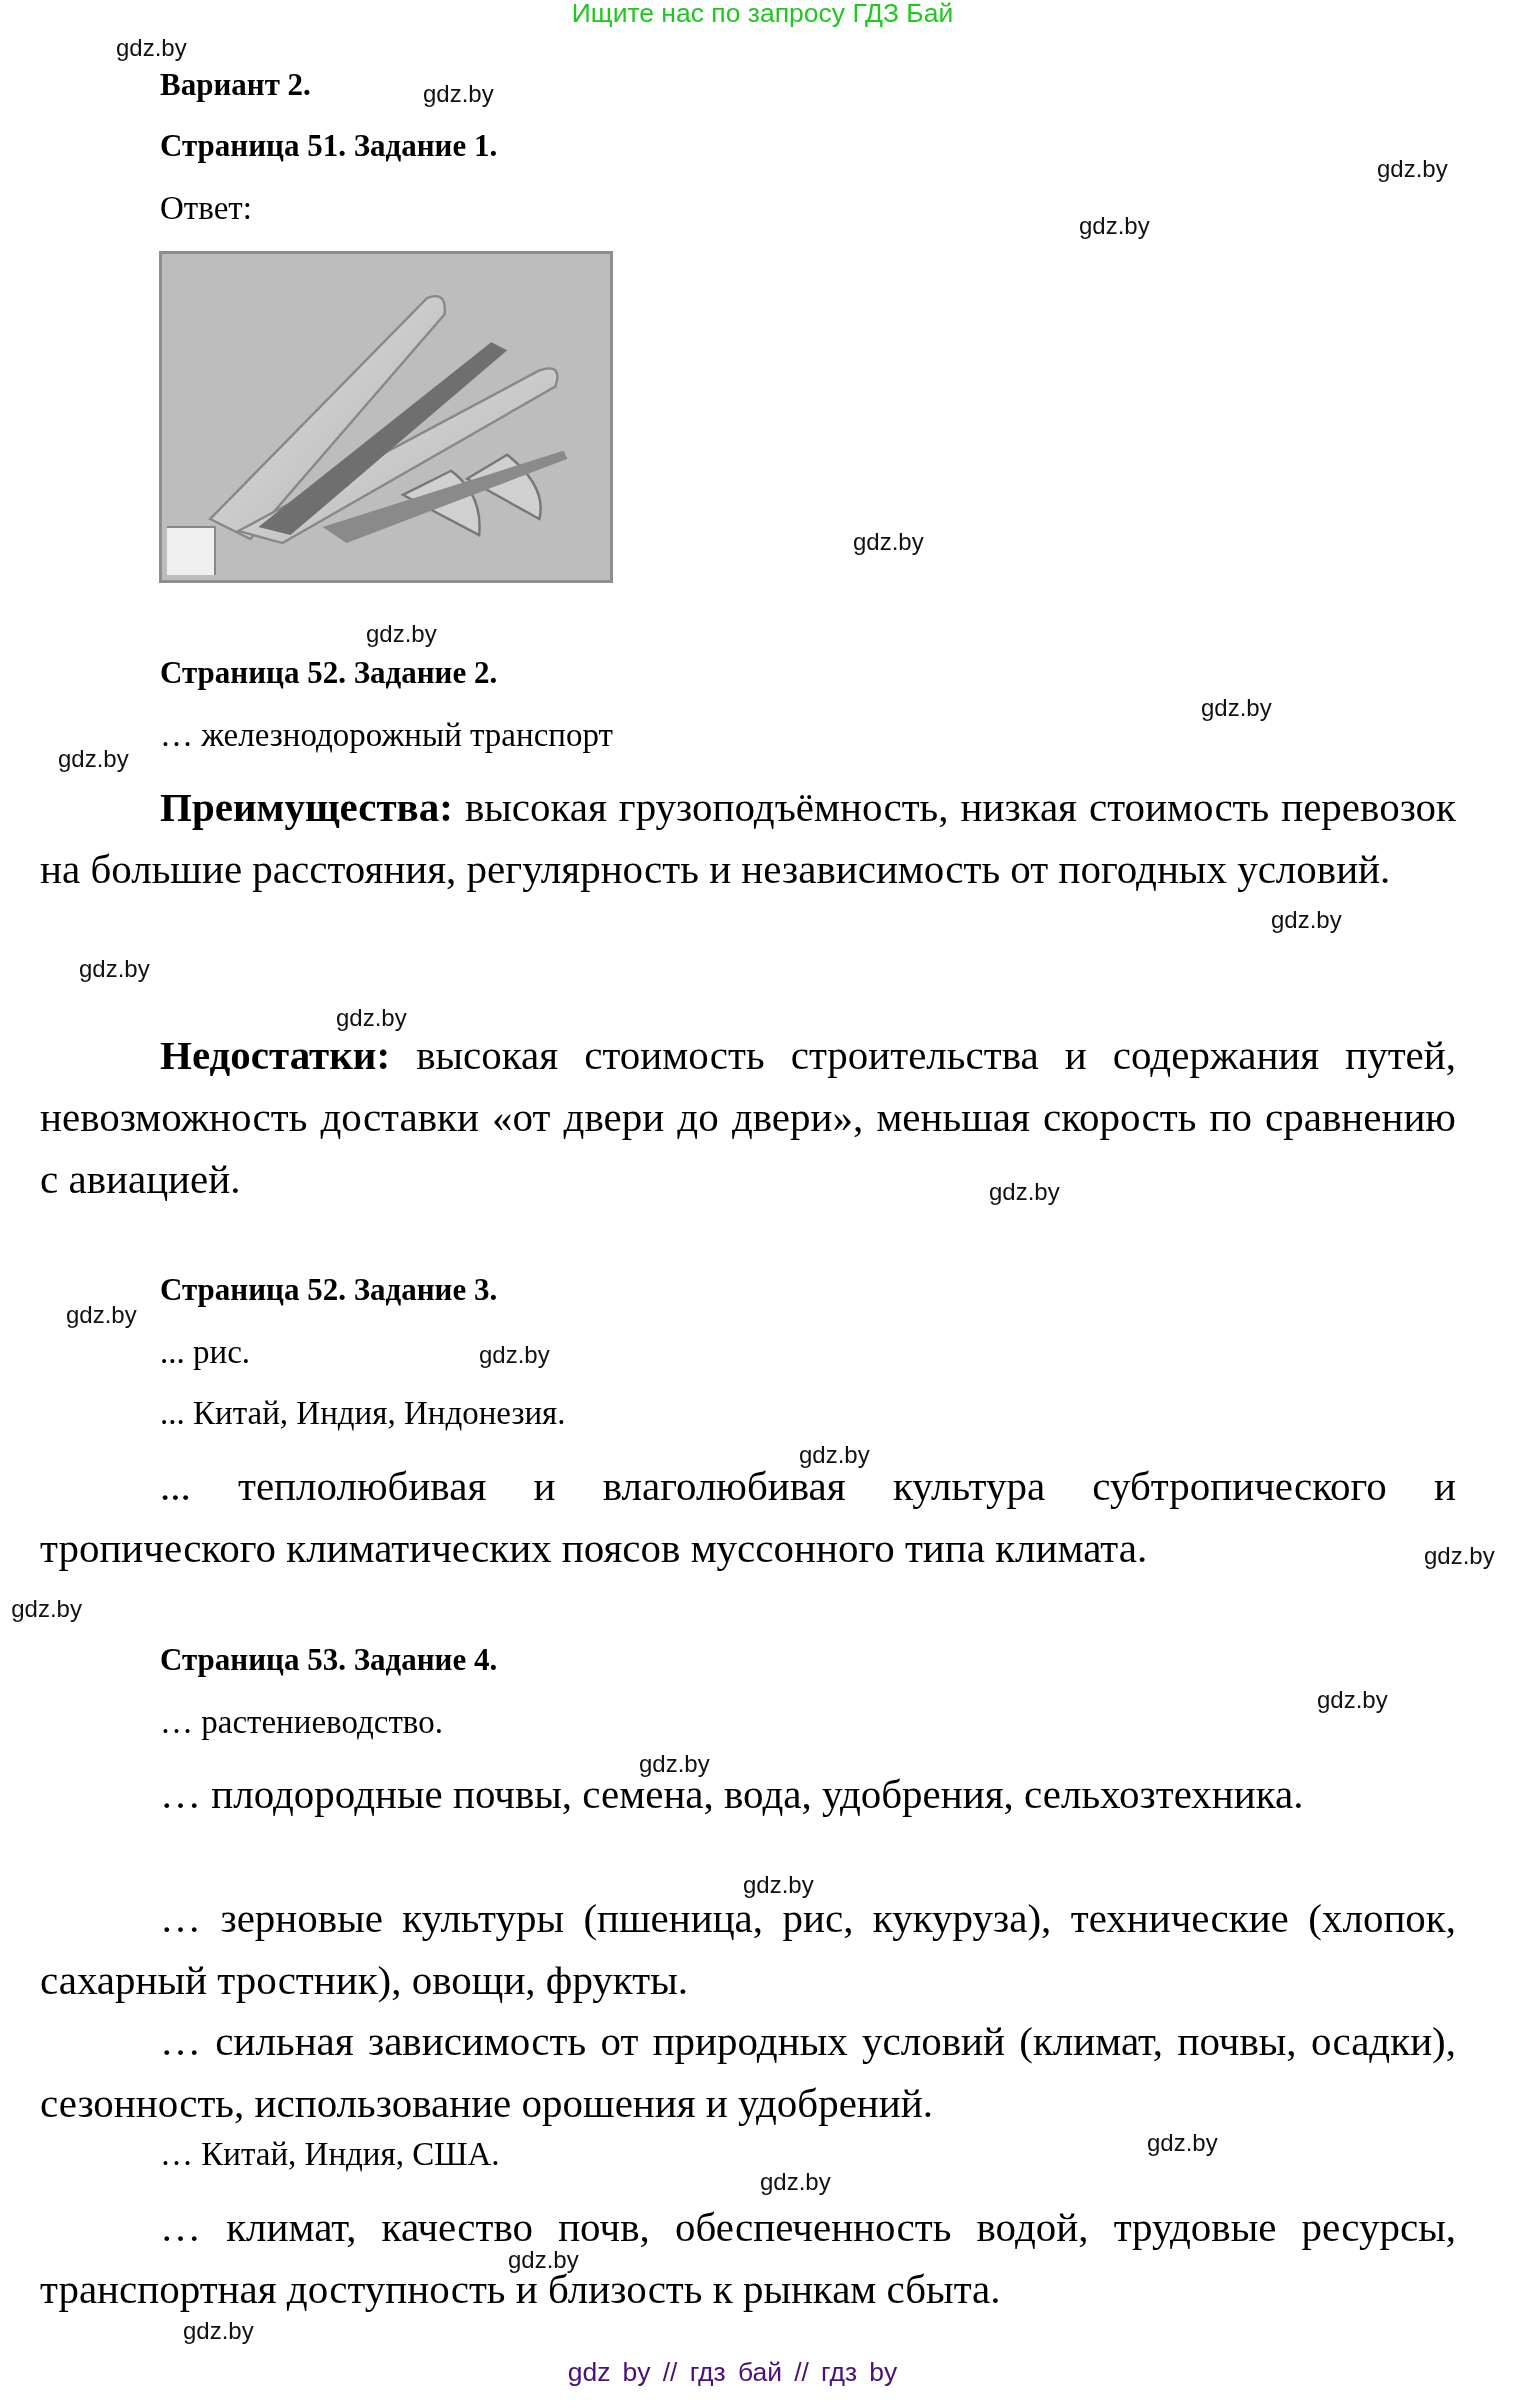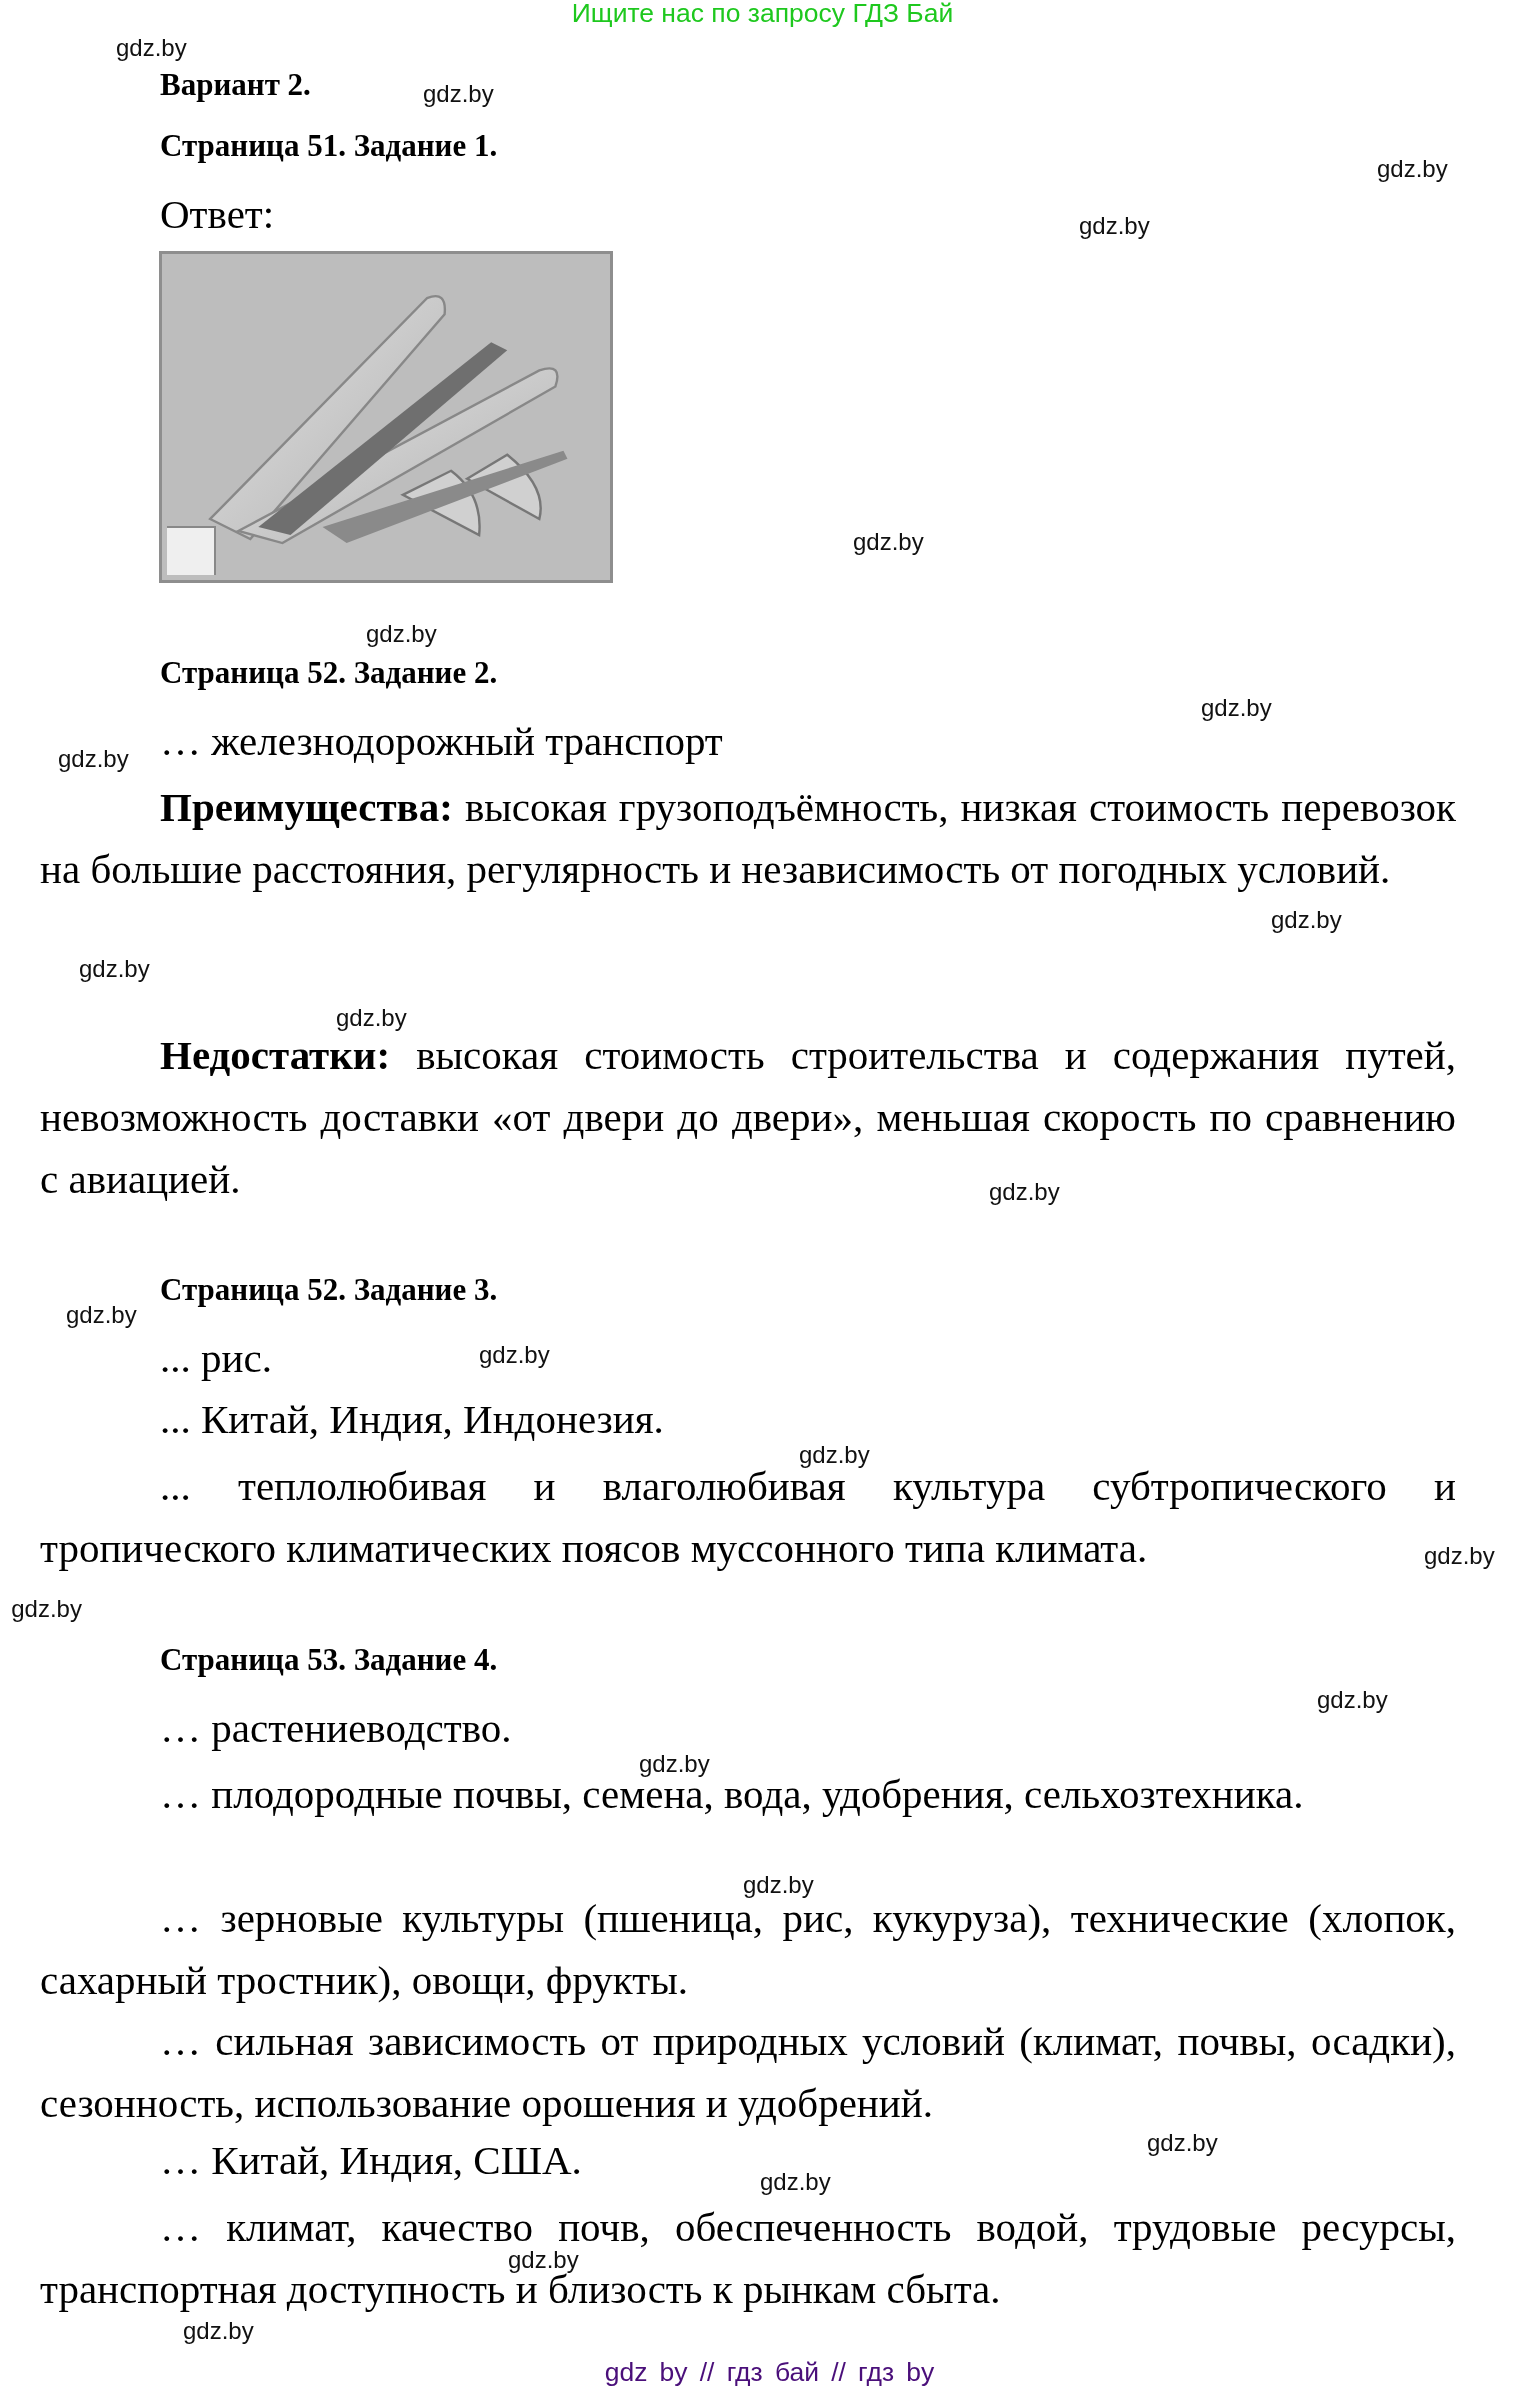--- a/index.html
+++ b/index.html
@@ -1,21 +1,21 @@
 <!DOCTYPE html>
 <html style="font-size:13px"><head>
 <meta charset="utf-8">
 <style>
   html, body { margin:0; padding:0; background:#ffffff; }
   body { width:1525px; height:2401px; position:relative; overflow:hidden; font-family:"Liberation Serif", serif; color:#000; }
   .hdr { position:absolute; top:-1.6px; left:0; width:1525px; text-align:center; font-family:"Liberation Sans", sans-serif; font-size:26.5px; color:#1ec81e; }
-  .ftr { position:absolute; top:2357px; left:0; width:1465px; text-align:center; font-family:"Liberation Sans", sans-serif; font-size:26.5px; color:#4a0f7a; word-spacing:4.8px;padding-left:37px; }
+  .ftr { position:absolute; top:2357px; left:0; width:1465px; text-align:center; font-family:"Liberation Sans", sans-serif; font-size:26.5px; color:#4a0f7a; word-spacing:4.8px; }
   .wm { position:absolute; font-family:"Liberation Sans", sans-serif; font-size:24px; color:#111; }
   .h { position:absolute; left:160px; font-weight:bold; font-size:31px; white-space:nowrap; }
-  .t { position:absolute; font-size:41px; white-space:nowrap; }
+  .t { position:absolute; font-size:33px; white-space:nowrap; }
   .para { position:absolute; left:40px; width:1416px; font-size:41px; line-height:62px; text-align:justify; }
   .para .first { display:inline-block; width:120px; }
   .photo { position:absolute; left:159px; top:251px; width:454px; height:332px; background:#bdbdbd; border:3.2px solid #8e8e8e; box-sizing:border-box; overflow:hidden; }
   .photo .sq { position:absolute; left:4.8px; bottom:4.8px; width:47px; height:47px; background:#efefef; border-right:2.4px solid #888; border-top:2.4px solid #888; }
   .photo svg { position:absolute; left:0; top:0; }
 </style>
 </head>
 <body>
 
 <div class="hdr">Ищите нас по запросу ГДЗ Бай</div>

